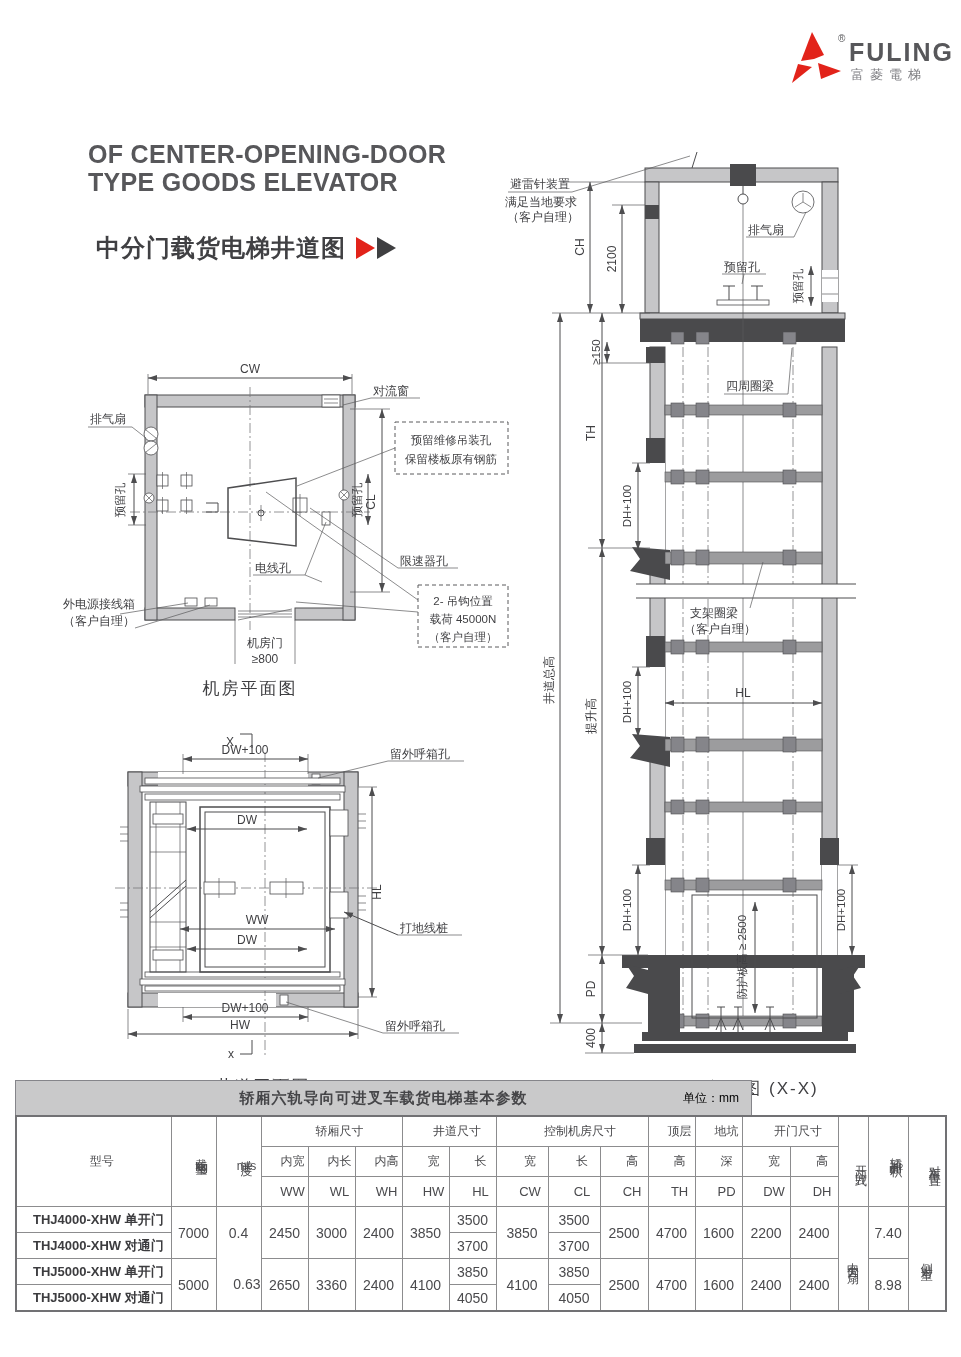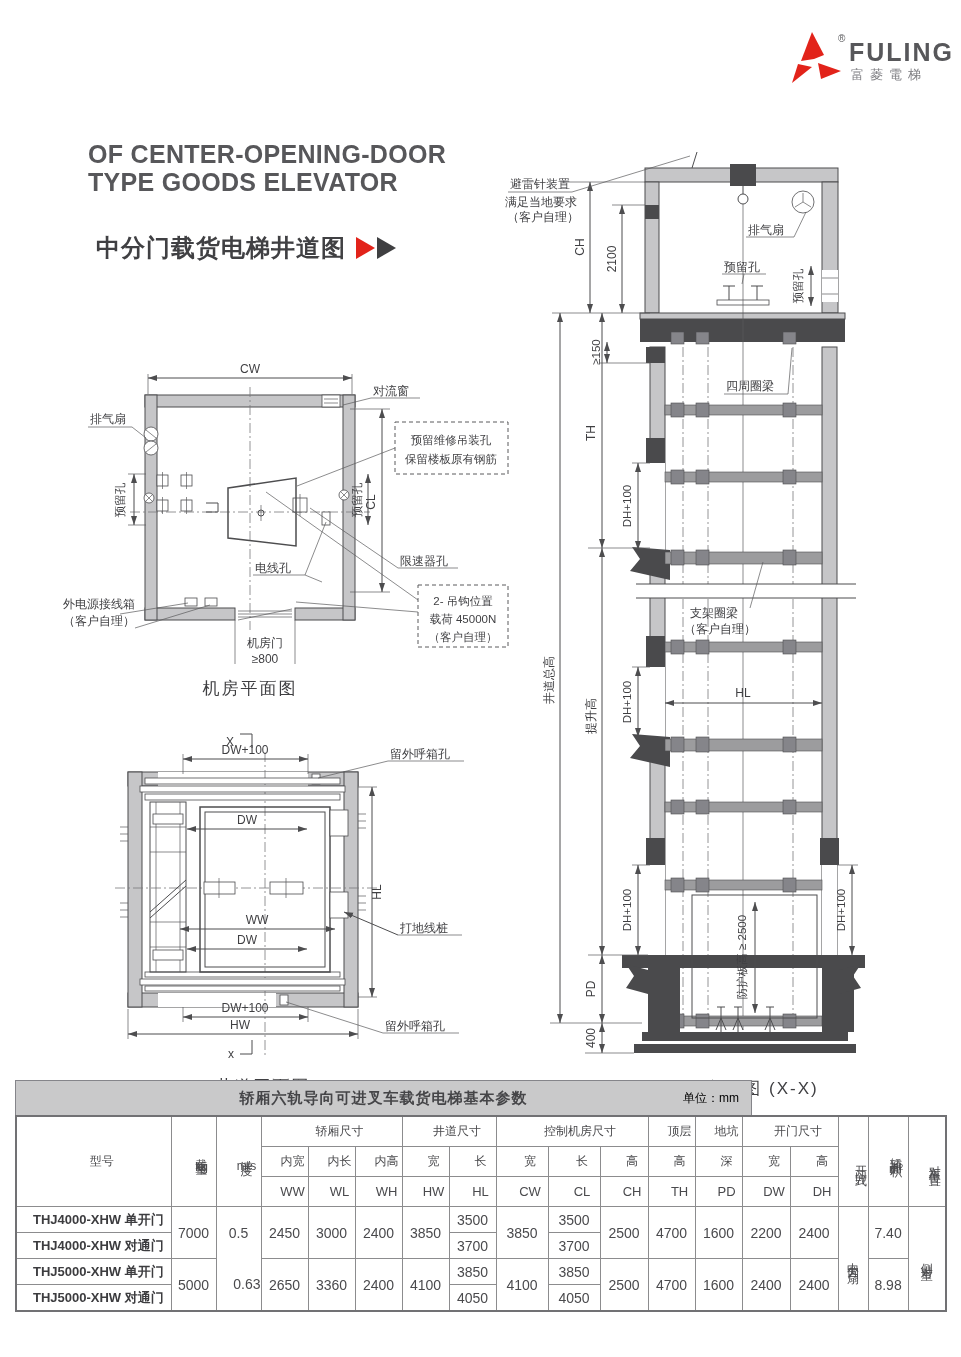--- a/index.html
+++ b/index.html
@@ -574,21 +574,21 @@
           <th>TH</th>
           <th>PD</th>
           <th>DW</th>
           <th>DH</th>
         </tr>
       </thead>
       <tbody>
         <tr>
           <td class="model">THJ4000-XHW 单开门</td>
           <td rowspan="2">7000</td>
-          <td rowspan="2" class="nb-b">0.5</td>
+          <td rowspan="2" class="nb-b">0.4</td>
           <td rowspan="2">2450</td>
           <td rowspan="2">3000</td>
           <td rowspan="2">2400</td>
           <td rowspan="2">3850</td>
           <td>3500</td>
           <td rowspan="2">3850</td>
           <td>3500</td>
           <td rowspan="2">2500</td>
           <td rowspan="2">4700</td>
           <td rowspan="2">1600</td>

